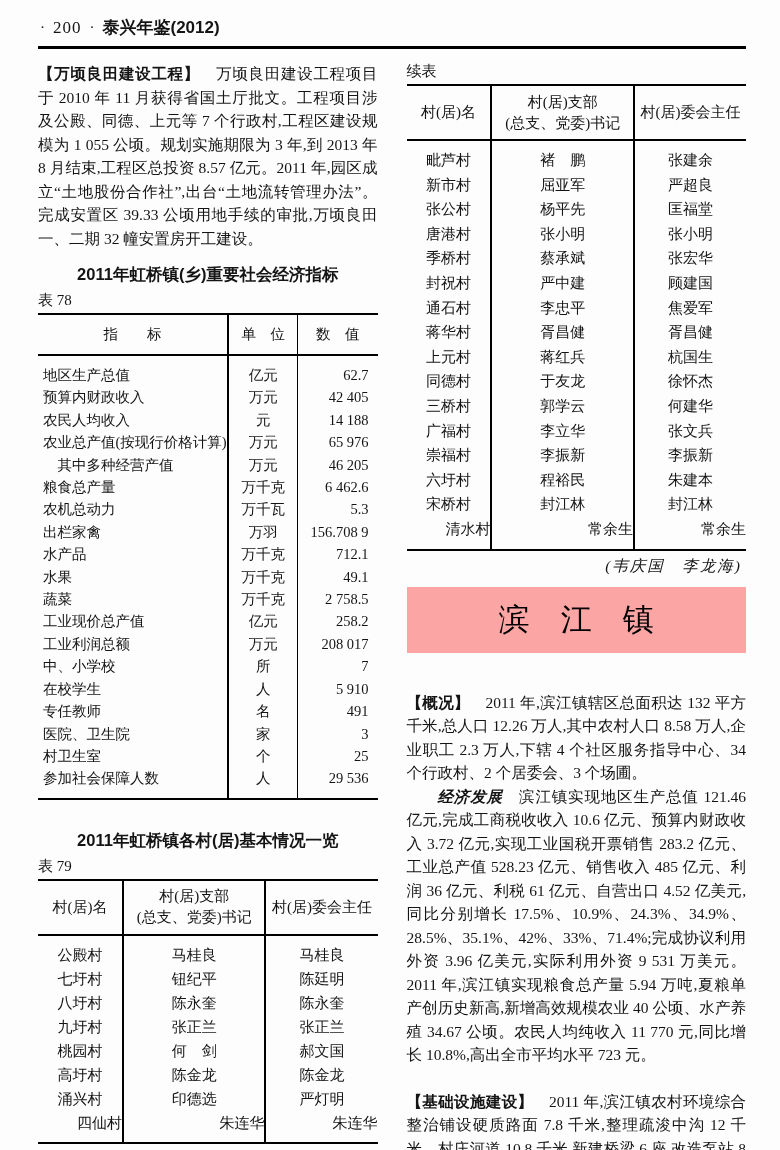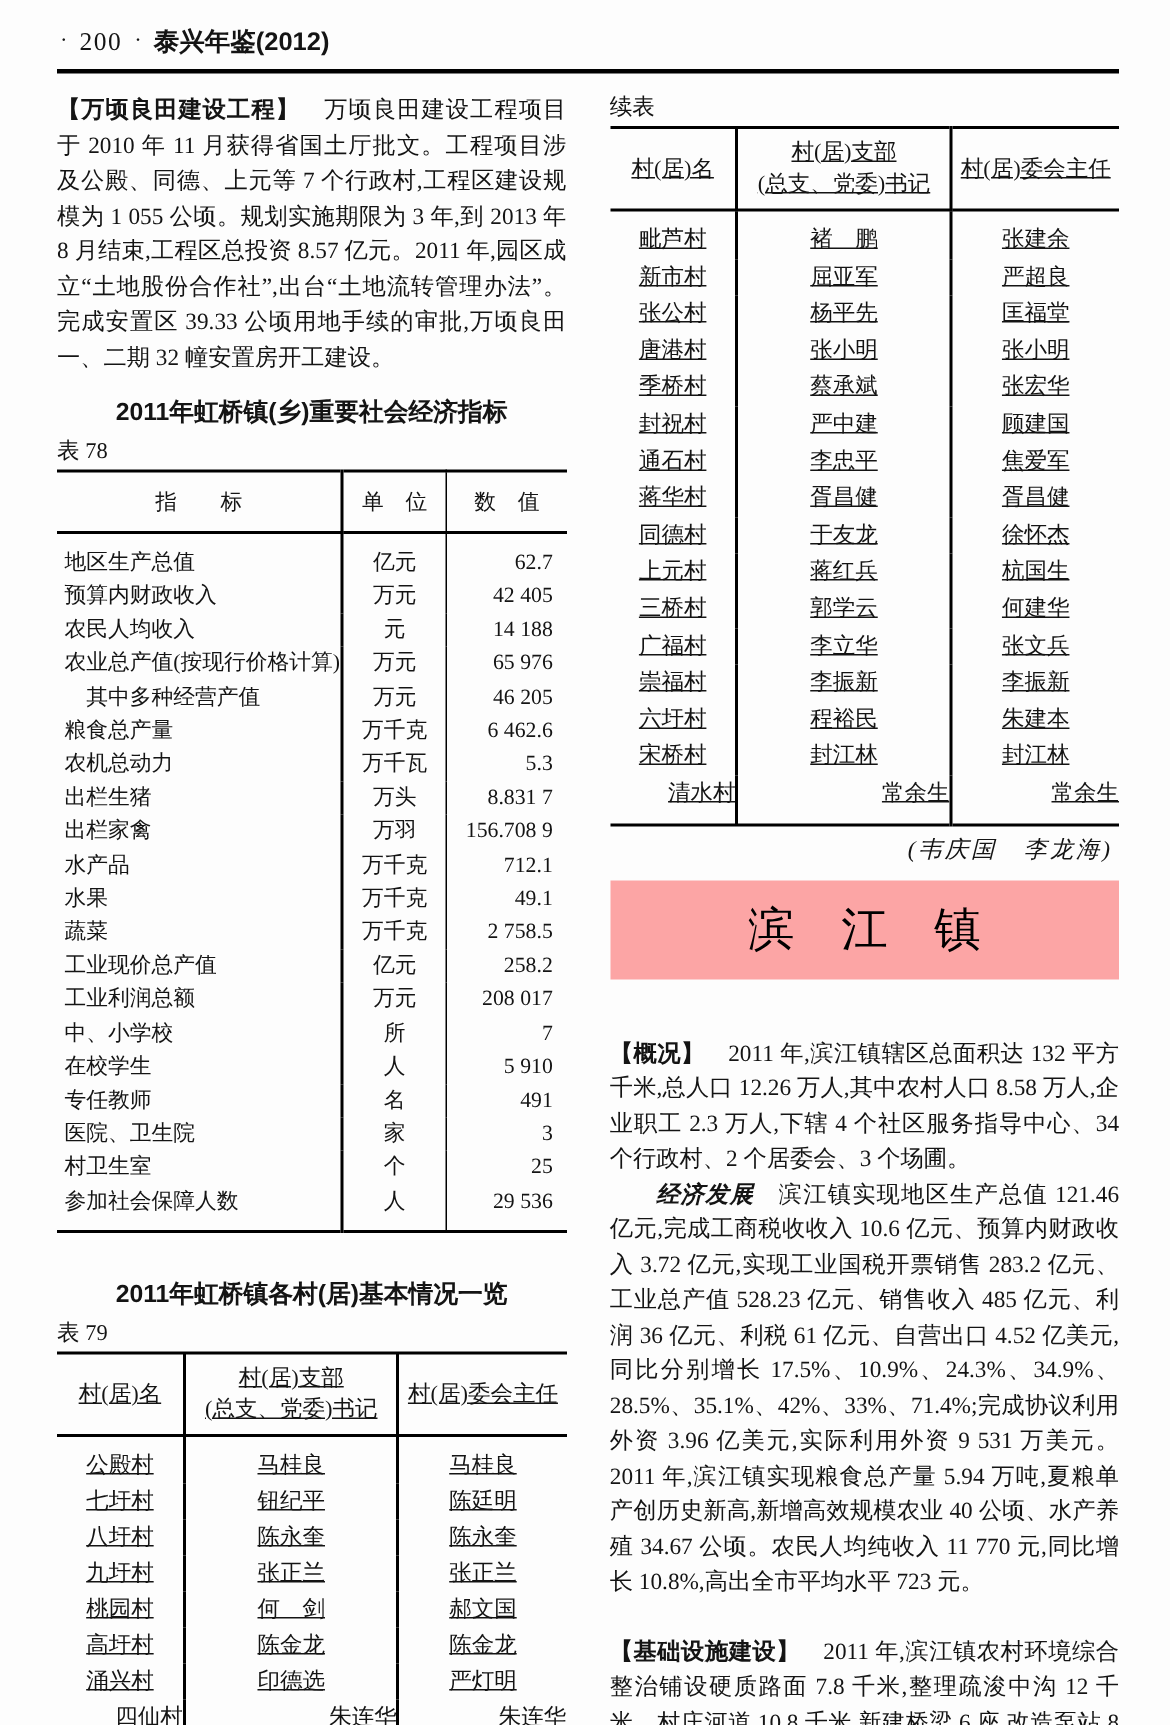--- a/index.html
+++ b/index.html
@@ -39,21 +39,21 @@
   .stats-table th:nth-child(1), .stats-table td:nth-child(1) { width:56%; border-right:2px solid #000; }
   .stats-table th:nth-child(2), .stats-table td:nth-child(2) { width:20.5%; border-right:1.5px solid #000; }
   .stats-table th:nth-child(3), .stats-table td:nth-child(3) { width:23.5%; }
   .stats-table td { height:22.4px; line-height:22.4px; }
   .stats-table td:nth-child(1) { text-align:left; padding-left:5px; }
   .stats-table td:nth-child(2) { text-align:center; }
   .stats-table td:nth-child(3) { text-align:right; padding-right:9px; }
   .stats-table tbody tr:first-child td { padding-top:8px; height:30px; }
   .stats-table tbody tr:last-child td { padding-bottom:8px; height:30px; }
   
-  .village-table { font-size:15px;text-decoration:underline; }
+  .village-table { font-size:15px; }
   .village-table th, .village-table td { text-align:center; }
   .village-table th:nth-child(1), .village-table td:nth-child(1) { width:25%; border-right:2px solid #000; }
   .village-table th:nth-child(2), .village-table td:nth-child(2) { width:42%; border-right:2px solid #000; }
   .village-table th:nth-child(3), .village-table td:nth-child(3) { width:33%; }
   .village-table th { height:55px; }
   .village-table th .two-line div { line-height:21px; }
   .village-table td { height:24px; line-height:24px; }
   .cont-table td { height:24.6px; line-height:24.6px; }
   .village-table tbody tr:first-child td { padding-top:7px; height:31px; }
   .village-table tbody tr:last-child td { padding-bottom:7px; height:31px;text-align:right; }
@@ -126,25 +126,20 @@
             </tr>
             <tr>
               <td>粮食总产量</td>
               <td>万千克</td>
               <td>6 462.6</td>
             </tr>
             <tr>
               <td>农机总动力</td>
               <td>万千瓦</td>
               <td>5.3</td>
-            </tr>
-            <tr>
-              <td>出栏生猪</td>
-              <td>万头</td>
-              <td>8.831 7</td>
             </tr>
             <tr>
               <td>出栏家禽</td>
               <td>万羽</td>
               <td>156.708 9</td>
             </tr>
             <tr>
               <td>水产品</td>
               <td>万千克</td>
               <td>712.1</td>
@@ -316,30 +311,30 @@
               <td>通石村</td>
               <td>李忠平</td>
               <td>焦爱军</td>
             </tr>
             <tr>
               <td>蒋华村</td>
               <td>胥昌健</td>
               <td>胥昌健</td>
             </tr>
             <tr>
+              <td>上元村</td>
+              <td>蒋红兵</td>
+              <td>杭国生</td>
+            </tr>
+            <tr>
               <td>同德村</td>
               <td>于友龙</td>
               <td>徐怀杰</td>
             </tr>
             <tr>
-              <td>上元村</td>
-              <td>蒋红兵</td>
-              <td>杭国生</td>
-            </tr>
-            <tr>
               <td>三桥村</td>
               <td>郭学云</td>
               <td>何建华</td>
             </tr>
             <tr>
               <td>广福村</td>
               <td>李立华</td>
               <td>张文兵</td>
             </tr>
             <tr>

